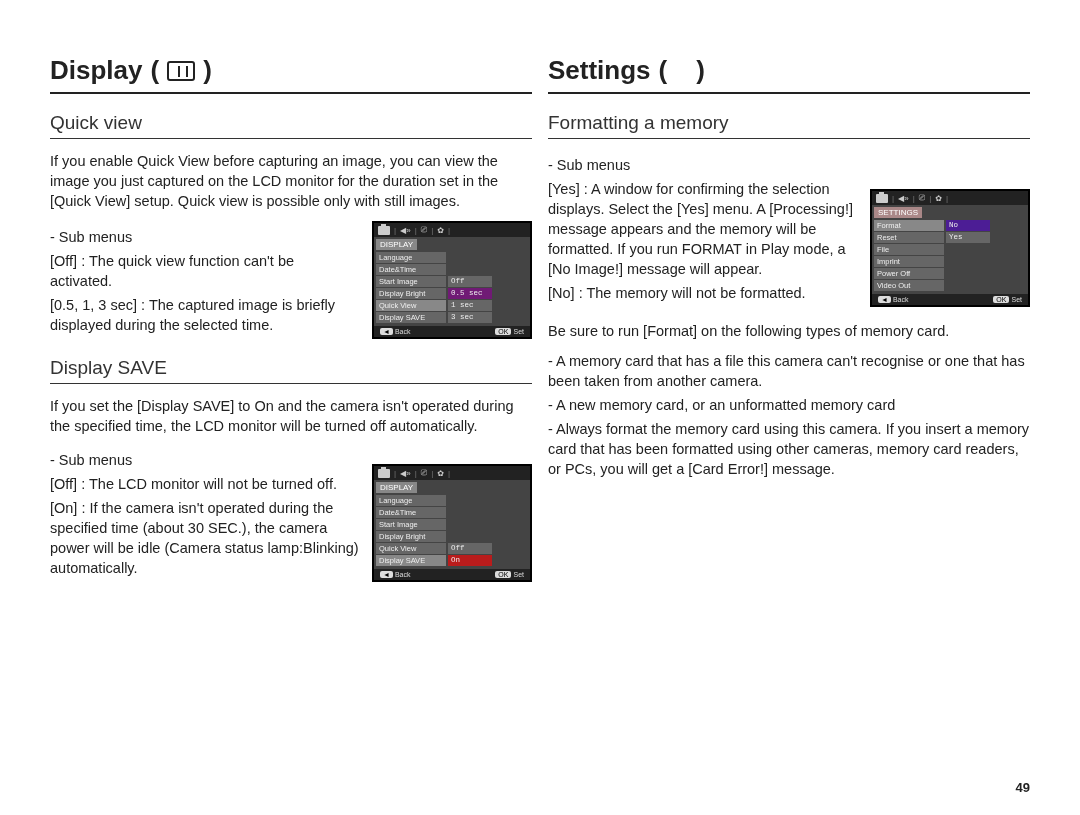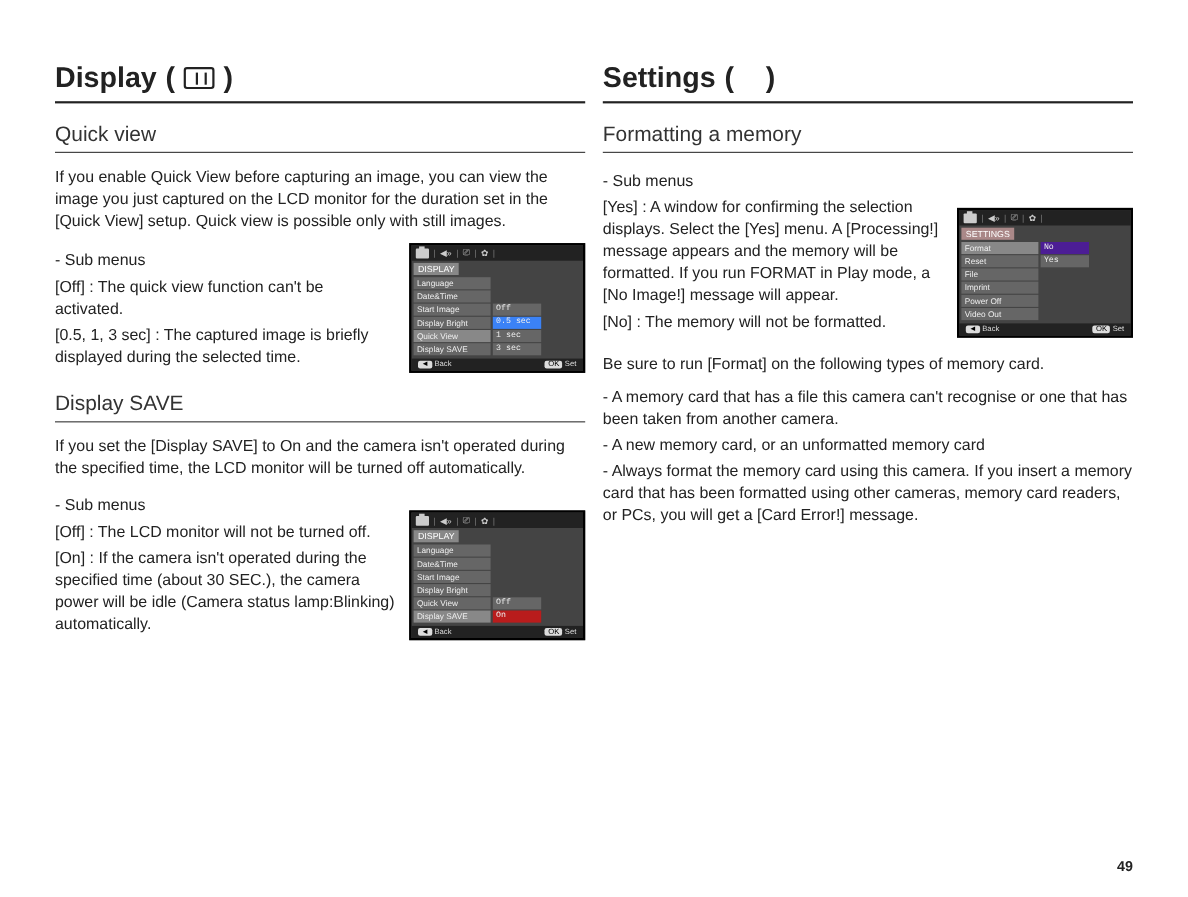--- a/index.html
+++ b/index.html
@@ -183,21 +183,21 @@
             </div>
           <div class="ss-row">
               <div class="ss-cell w1">Date&amp;Time</div>
             </div>
           <div class="ss-row">
               <div class="ss-cell w1">Start Image</div>
               <div class="ss-cell w2">Off</div>
             </div>
           <div class="ss-row">
               <div class="ss-cell w1">Display Bright</div>
-              <div class="ss-cell w2" style="background:#3b82f6">0.5 sec</div>
+              <div class="ss-cell w2" style="background:#701a75">0.5 sec</div>
             </div>
           <div class="ss-row">
               <div class="ss-cell w1" style="background:#888">Quick View</div>
               <div class="ss-cell w2">1 sec</div>
             </div>
           <div class="ss-row">
               <div class="ss-cell w1">Display SAVE</div>
               <div class="ss-cell w2">3 sec</div>
             </div>
         </div>

